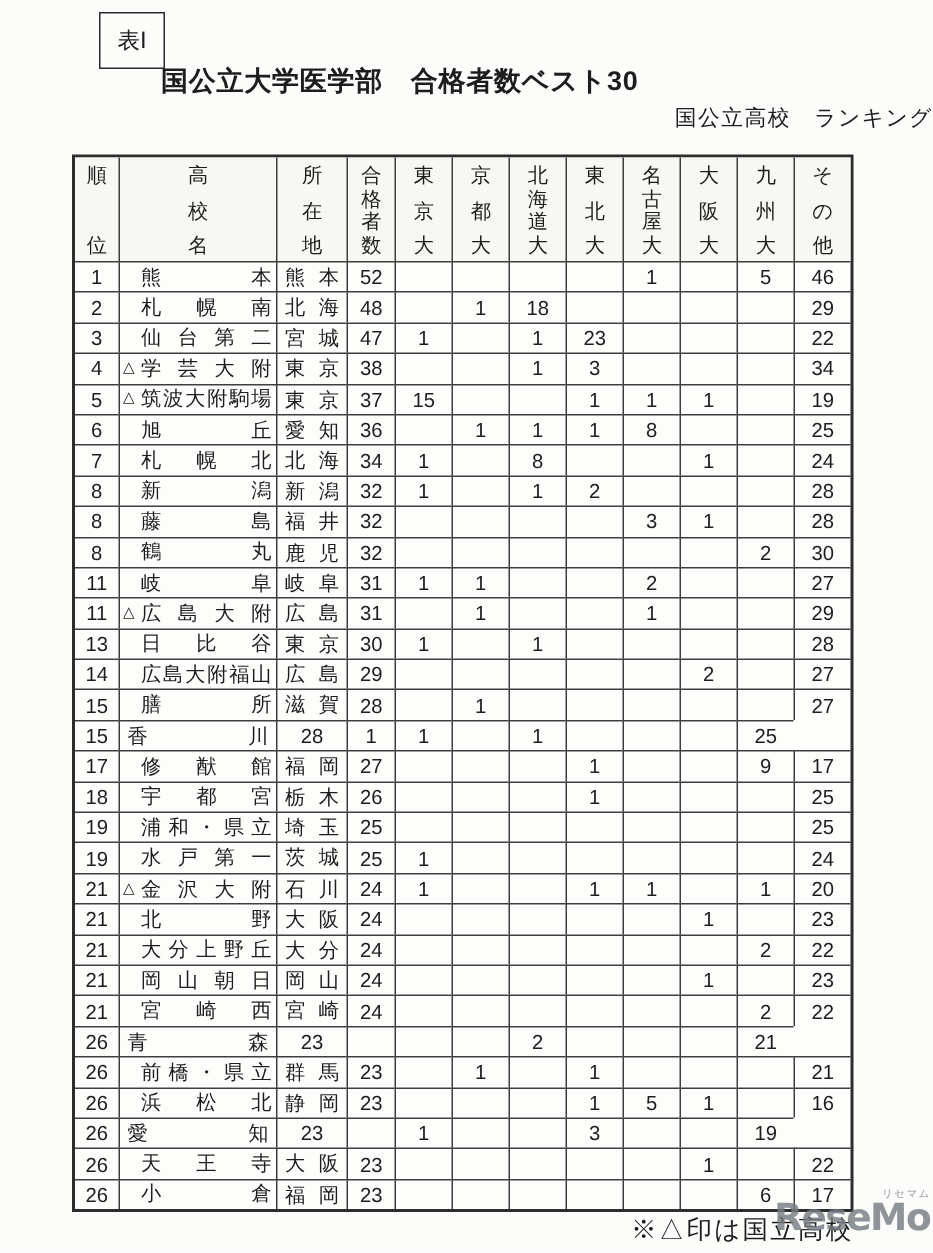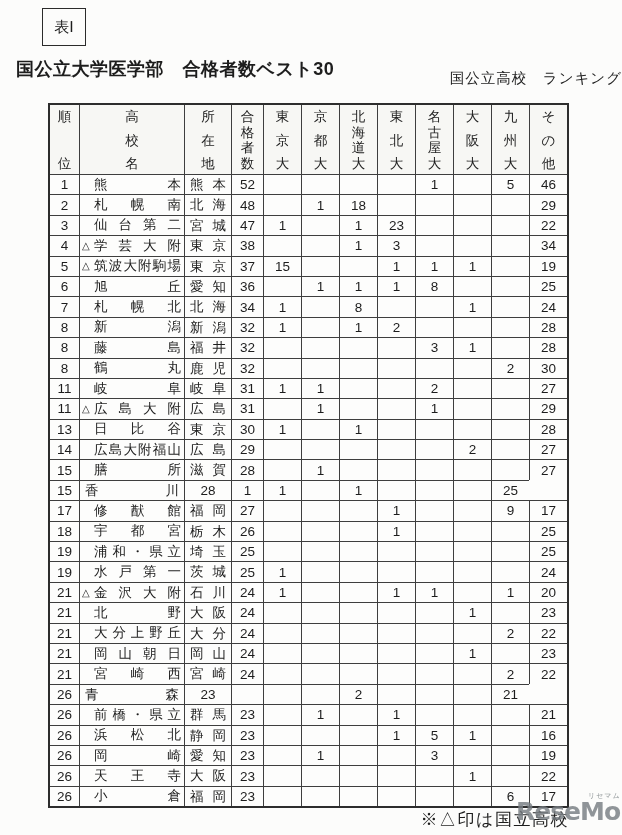--- a/index.html
+++ b/index.html
@@ -5,28 +5,28 @@
   html,body{margin:0;padding:0;}
   body{
     width:622px;height:835px;
     background:#fcfcfb;
     font-family:"Liberation Sans",sans-serif;
     color:#1d1d1d;
     position:relative;
     overflow:hidden;
   }
   .label-box{
-    position:absolute;left:42px;top:8px;width:42px;height:36px;
+    position:absolute;left:66px;top:8px;width:42px;height:36px;
     border:1.5px solid #2b2b2b;background:#fcfcfb;
     display:flex;align-items:center;justify-content:center;
     font-size:15px;font-family:Liberation Serif, serif;
   }
   .title{
-    position:absolute;top:41px;left:0;width:531px;margin:16px;
-    text-align:left;font-size:18px;font-weight:bold;letter-spacing:.5px;
+    position:absolute;top:41px;left:0;width:531px;margin:1px;
+    text-align:center;font-size:18px;font-weight:bold;letter-spacing:.5px;
   }
   .subtitle{
     position:absolute;top:69px;left:0;width:622px;
     text-align:right;font-size:14.5px;letter-spacing:1px;
   }
   .tbl{
     position:absolute;left:48px;top:103px;
     border:2px solid #2d2d2d;background:#fdfdfc;
   }
   .hrow,.row{
@@ -611,24 +611,20 @@
           <div class="cell num"></div>
           <div class="cell num"></div>
           <div class="cell num">1</div>
           <div class="cell num">5</div>
           <div class="cell num">1</div>
           <div class="cell num"></div>
           <div class="cell num">16</div>
         </div>
         <div class="row">
     <div class="cell rank">26</div>
-    <div class="cell name">
-      <span class="tri"></span>
-      <span class="nm">岡崎</span>
-    </div>
     <div class="cell pref">愛知</div>
     <div class="cell num total">23</div>
   <div class="cell num"></div>
           <div class="cell num">1</div>
           <div class="cell num"></div>
           <div class="cell num"></div>
           <div class="cell num">3</div>
           <div class="cell num"></div>
           <div class="cell num"></div>
           <div class="cell num">19</div>

